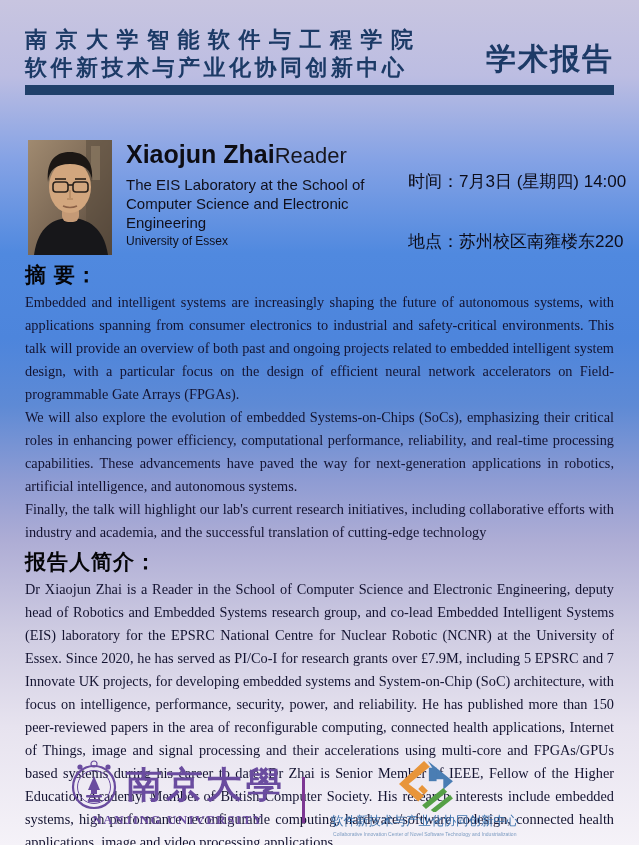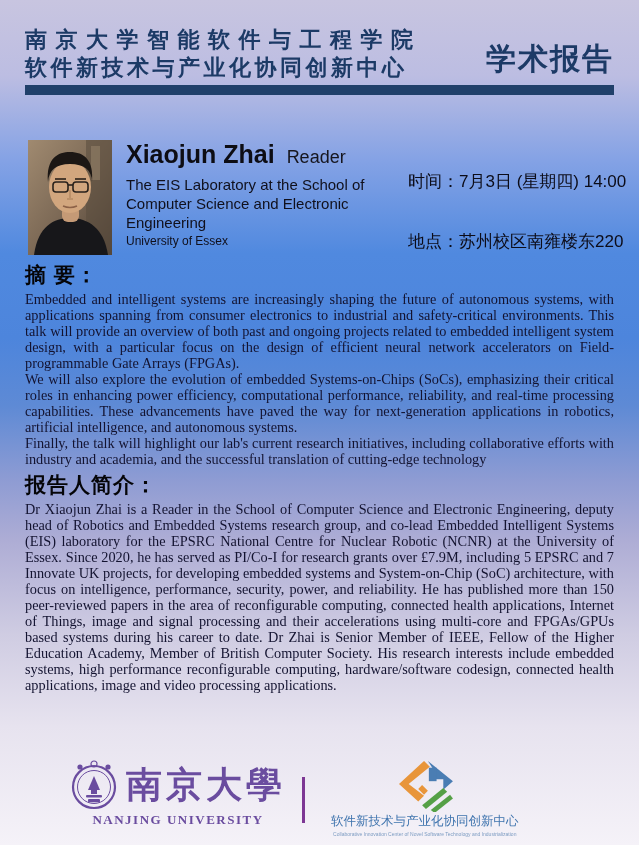--- a/index.html
+++ b/index.html
@@ -60,41 +60,41 @@
     width:84px;height:115px;flex:0 0 84px;
     margin-left:3px;
     overflow:hidden;
   }
   .photo svg{display:block;}
   .speaker-info{
     margin-left:14px;width:262px;flex:0 0 262px;
   }
   .name-row{display:flex;align-items:baseline;}
   .speaker-name{font-size:25px;font-weight:bold;color:#0d0d14;}
-  .speaker-role{font-size:18px;color:#16161e;margin-left:12px;}
+  .speaker-role{font-size:22px;color:#16161e;}
   .speaker-affil{
     font-size:15px;color:#10101c;line-height:19px;margin-top:6px;width:252px;
   }
   .speaker-univ{font-size:12px;color:#10101c;margin-top:2px;}
   .logistics{
     margin-left:20px;padding-top:30px;font-size:17px;color:#0c0c18;
     white-space:nowrap;
   }
   .loc-row{margin-top:37px;}
   
   .section{margin:6px 25px 0 25px;}
   .section h2{
     margin:0 0 2px 0;
     font-size:21px;font-weight:bold;color:#050508;
     letter-spacing:1px;
   }
   .section p{
     margin:0;
     font-family:"Liberation Serif","DejaVu Serif",serif;
-    font-size:14.3px;line-height:16px;
+    font-size:14.3px;line-height:23px;
     text-align:justify;color:#131330;
   }
   .bio-section{margin-top:4px;}
   
   .footer{
     position:absolute;left:8px;bottom:8px;width:639px;
     display:flex;align-items:flex-start;
     padding-left:62px;box-sizing:border-box;
   }
   .nju{display:flex;flex-direction:column;align-items:center;}

